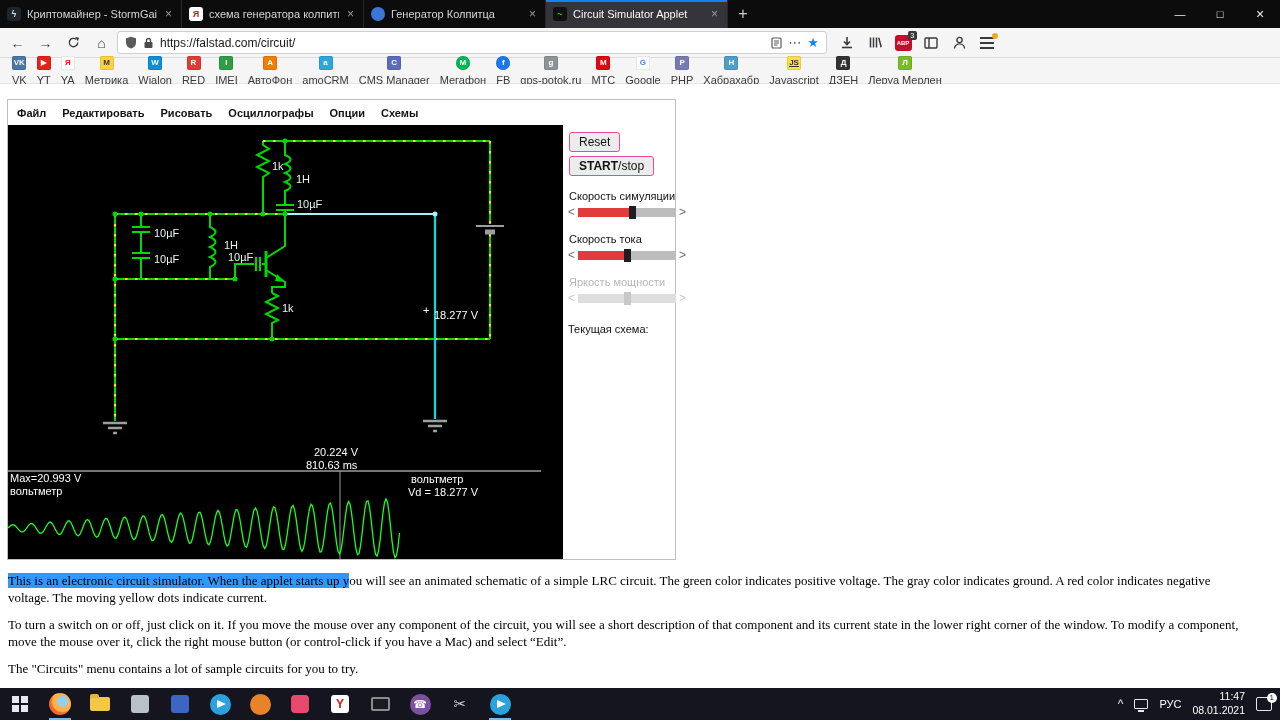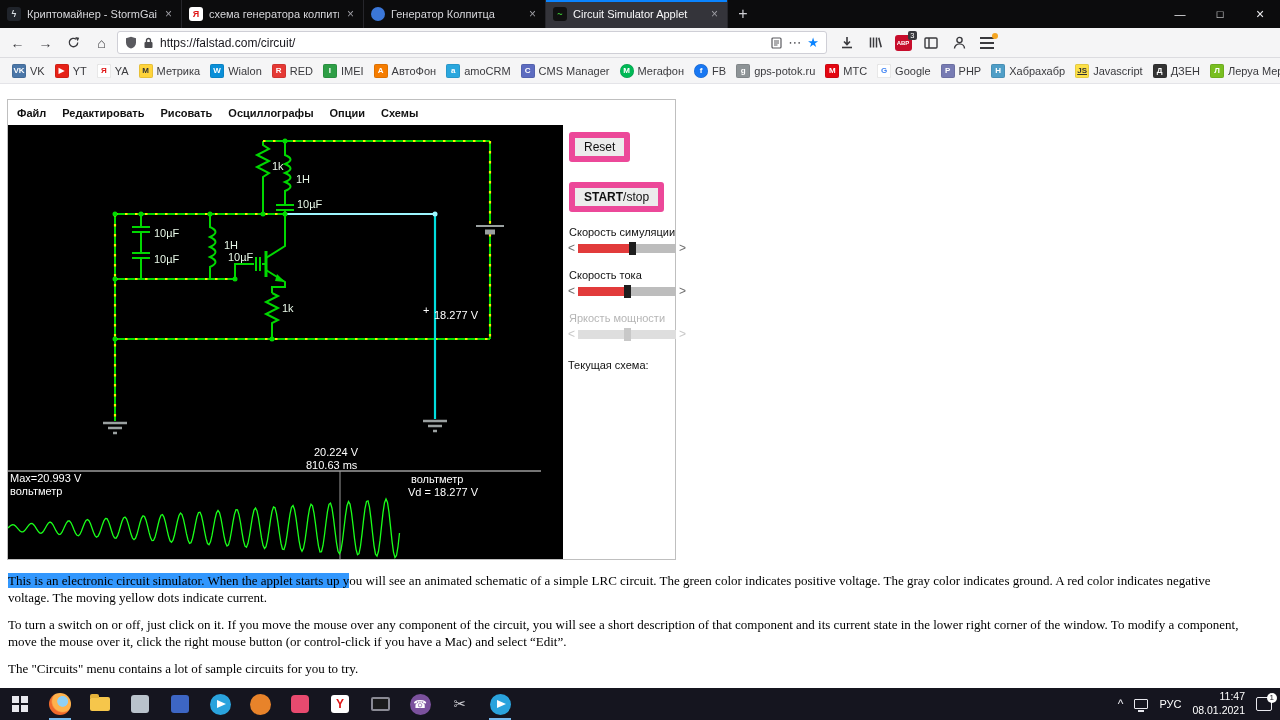--- a/index.html
+++ b/index.html
@@ -38,36 +38,36 @@
   .abp .badge { position:absolute; top:-4px; right:-5px; background:#38383d; color:#fff; font-size:7.5px;
     font-weight:400; border-radius:2px; padding:0 2px; line-height:9px; }
   .burger { width:14px; height:2px; background:#39393d; position:relative; }
   .burger::before,.burger::after { content:""; position:absolute; left:0; width:14px; height:2px; background:#39393d; }
   .burger::before { top:-5px; } .burger::after { top:5px; }
   .burger-dot { position:absolute; top:2px; right:1px; width:6px; height:6px; border-radius:50%; background:#f5a623; }
 
   
   .bookmarks { height:26px; background:#f5f5f6; border-bottom:1px solid #e4e4e8;
     display:flex; align-items:center; padding:0 8px; gap:2px; font-size:11px; color:#3a3a3e; }
-  .bm { display:flex; align-items:center; gap:4px; padding:2px 4px; white-space:nowrap; }
+  .bm { display:flex; align-items:center; gap:4px; padding:2px 4px; white-space:nowrap;flex-direction:column; }
   .bm-ic { width:14px; height:14px; border-radius:2px; display:flex; align-items:center; justify-content:center;
     font-size:8px; font-weight:700; flex:none; box-shadow:inset 0 0 0 0.5px rgba(0,0,0,.18); }
 
   
   .page { position:absolute; top:84px; left:0; right:0; bottom:32px; background:#fff; }
 
   .applet { position:absolute; left:7px; top:15px; width:669px; border:1px solid #bfbfbf; background:#fff; }
   .applet-menubar { height:25px; display:flex; align-items:center; gap:16px; padding:0 9px;
     font-size:11px; font-weight:700; color:#111;text-align:center; }
   .applet-body { display:flex; }
   .canvas { width:555px; height:434px; background:#000; position:relative; flex:none; }
   .applet-side { width:134px; padding:5px 4px 0 5px; font-size:11px; color:#111; }
-  .btn { display:block; background:#ececec; border:6px solid #ec4899; border-radius:3px;
+  .btn { display:block; background:#ececec; border:1px solid #ec4899; border-radius:3px;
     font-size:12px; padding:2px 9px; margin:2px 0 0 1px; font-family:inherit; color:#111; }
-  .btn.runstop { margin-top:20px; }
+  .btn.runstop { margin-top:4px; }
   .btn.runstop b { font-weight:700; }
   .sl-label { margin:14px 0 3px 1px; }
   .sl-label.disabled { color:#b6b6b6; }
   .sl-row { display:flex; align-items:center; gap:3px; }
   .sl-arrow { color:#6e6e6e; font-size:12px; }
   .sl-track { position:relative; width:98px; height:9px; background:#bdbdbd; }
   .sl-fill { position:absolute; left:0; top:0; bottom:0; background:#e23b3b; }
   .sl-handle { position:absolute; top:-2px; width:7px; height:13px; background:#1e1e1e; margin-left:-3px; }
   .sl-row.disabled .sl-track,.sl-row.disabled .sl-fill { background:#dedede; }
   .sl-row.disabled .sl-handle { background:#c8c8c8; }

